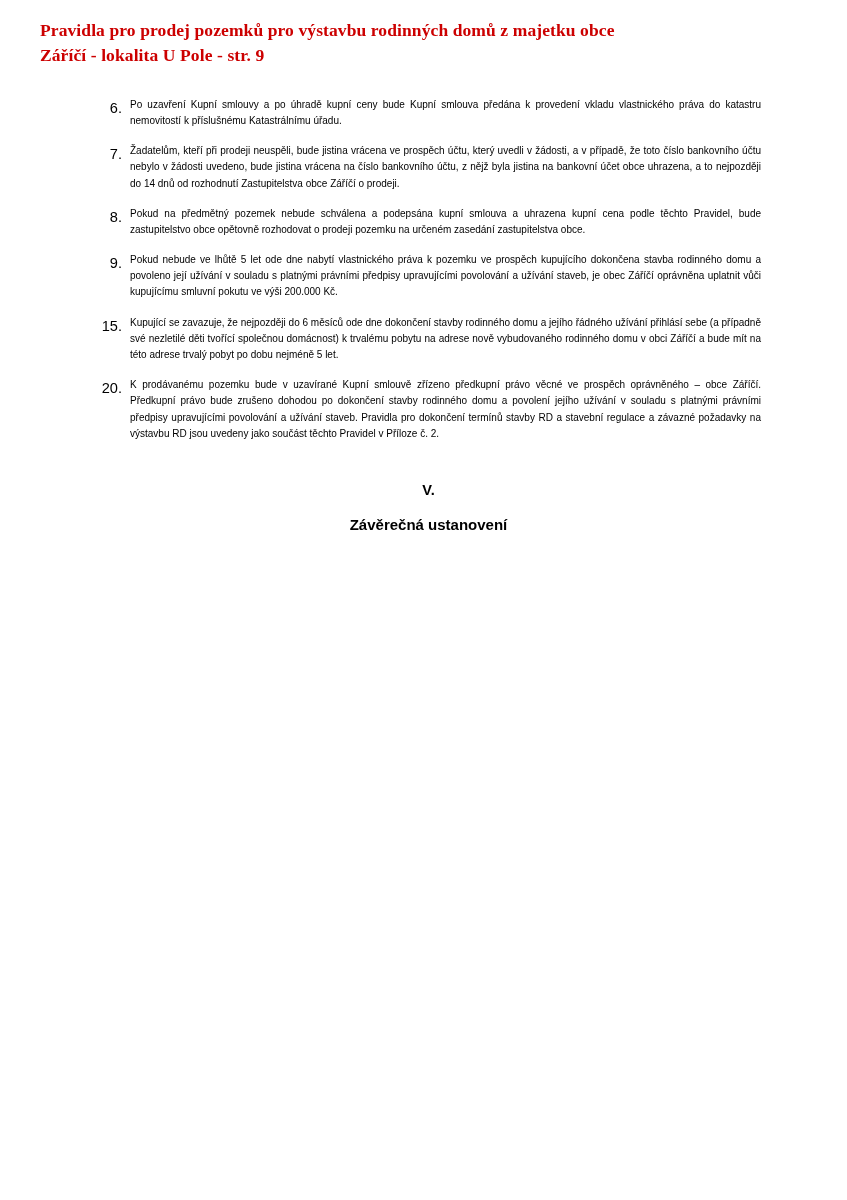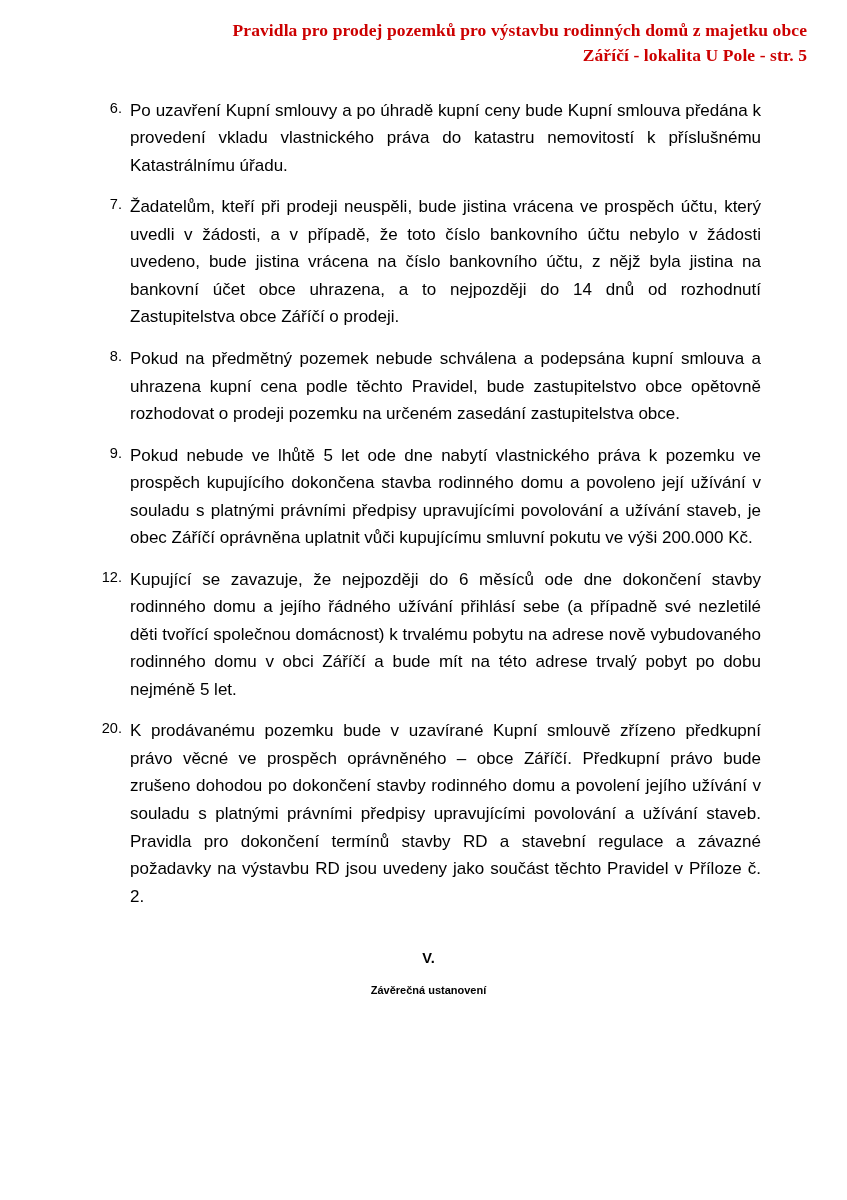--- a/index.html
+++ b/index.html
@@ -19,21 +19,21 @@
     min-height: 1200px;
     box-sizing: border-box;
     padding: 18px 0 0 0;
     background: #ffffff;
   }
   .doc-header {
     color: #cc0000;
     font-family: "Liberation Serif", serif;
     font-weight: bold;
     font-size: 17.5px;
-    text-align: right;
+    text-align: left;
     line-height: 1.45;
     padding: 0 40px;
     margin: 0 0 28px 0;
     letter-spacing: 0.1px;
   }
   .doc-header .line2 {
     display: block;
   }
   .content {
     padding: 0 86px 0 96px;
@@ -54,21 +54,21 @@
     text-align: right;
     font-size: 14.6px;
     line-height: 1.62;
     font-family: "Liberation Sans", sans-serif;
   }
   .clause-body {
     flex: 1 1 auto;
     padding-left: 8px;
   }
   .para {
-    font-size: 17px;
+    font-size: 10px;
     line-height: 1.62;
     text-align: justify;
     margin: 0;
     font-family: "Liberation Sans", sans-serif;
   }
   .para + .para {
     margin-top: 1px;
     text-indent: 0;
   }
   .para.indented {
@@ -78,37 +78,37 @@
     margin-top: 40px;
     text-align: center;
   }
   .section-numeral {
     font-size: 14.6px;
     font-weight: bold;
     font-family: "Liberation Sans", sans-serif;
     margin: 0 0 18px 0;
   }
   .section-title {
-    font-size: 11px;
+    font-size: 15px;
     font-weight: bold;
     font-family: "Liberation Sans", sans-serif;
     margin: 0;
   }
   .spacer-bottom {
     height: 120px;
   }
 </style>
 </head>
 <body>
 
 <div class="page">
 
   <div class="doc-header">
     <span>Pravidla pro prodej pozemků pro výstavbu rodinných domů z majetku obce</span>
-    <span class="line2">Záříčí - lokalita U Pole - str. 5</span>
+    <span class="line2">Záříčí - lokalita U Pole - str. 9</span>
   </div>
 
   <div class="content">
     <ol class="clauses">
 
       <li class="clause">
         <div class="clause-num">6.</div>
         <div class="clause-body">
           <p class="para">Po uzavření Kupní smlouvy a po úhradě kupní ceny bude Kupní smlouva předána k provedení vkladu vlastnického práva do katastru nemovitostí k příslušnému Katastrálnímu úřadu.</p>
         </div>
@@ -129,21 +129,21 @@
       </li>
 
       <li class="clause">
         <div class="clause-num">9.</div>
         <div class="clause-body">
           <p class="para">Pokud nebude ve lhůtě 5 let ode dne nabytí vlastnického práva k pozemku ve prospěch kupujícího dokončena stavba rodinného domu a povoleno její užívání v souladu s platnými právními předpisy upravujícími povolování a užívání staveb, je obec Záříčí oprávněna uplatnit vůči kupujícímu smluvní pokutu ve výši 200.000 Kč.</p>
         </div>
       </li>
 
       <li class="clause">
-        <div class="clause-num">12.</div>
+        <div class="clause-num">15.</div>
         <div class="clause-body">
           <p class="para">Kupující se zavazuje, že nejpozději do 6 měsíců ode dne dokončení stavby rodinného domu a jejího řádného užívání přihlásí sebe (a případně své nezletilé děti tvořící společnou domácnost) k trvalému pobytu na adrese nově vybudovaného rodinného domu v obci Záříčí a bude mít na této adrese trvalý pobyt po dobu nejméně 5 let.</p>
         </div>
       </li>
 
       <li class="clause">
         <div class="clause-num">20.</div>
         <div class="clause-body">
           <p class="para">K prodávanému pozemku bude v uzavírané Kupní smlouvě zřízeno předkupní právo věcné ve prospěch oprávněného – obce Záříčí. Předkupní právo bude zrušeno dohodou po dokončení stavby rodinného domu a povolení jejího užívání v souladu s platnými právními předpisy upravujícími povolování a užívání staveb. Pravidla pro dokončení termínů stavby RD a stavební regulace a závazné požadavky na výstavbu RD jsou uvedeny jako součást těchto Pravidel v Příloze č. 2.</p>
         </div>

